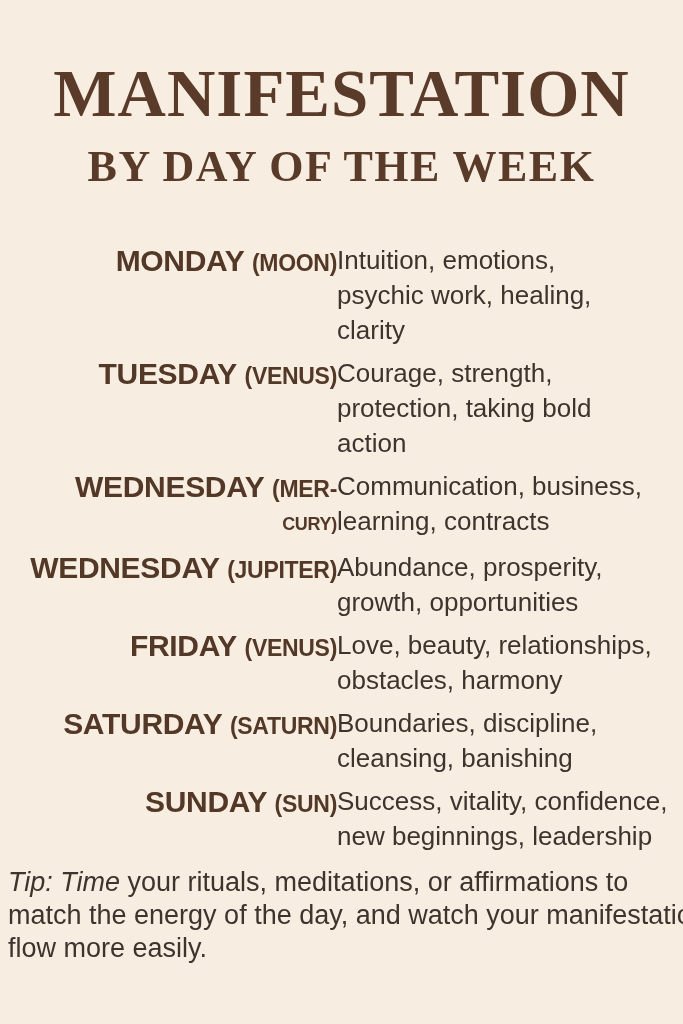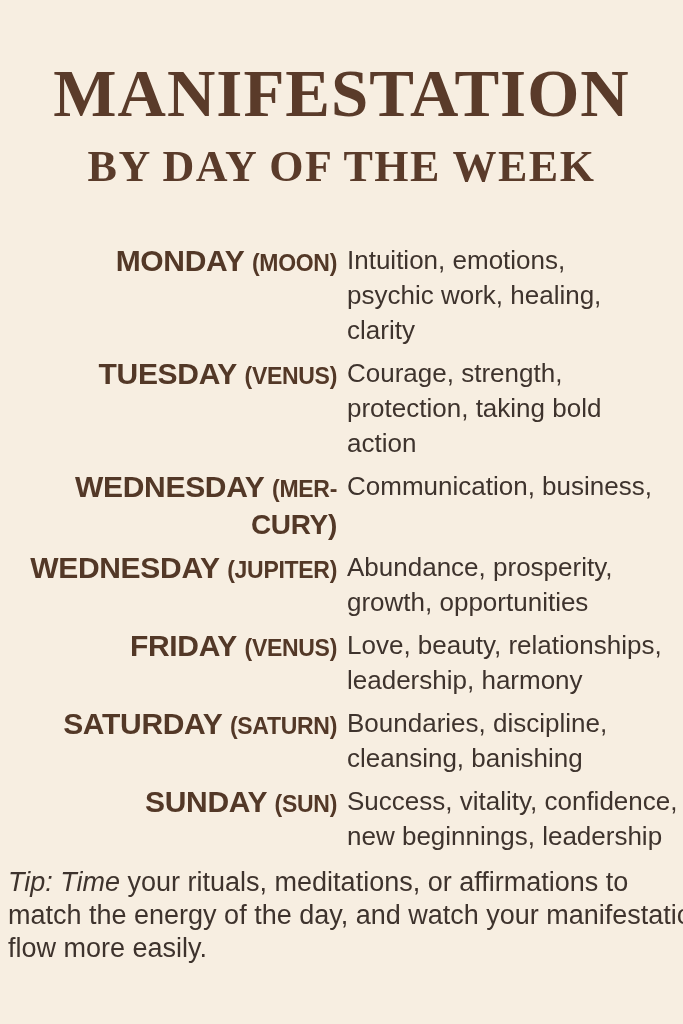--- a/index.html
+++ b/index.html
@@ -38,39 +38,38 @@
   }
   .rows {
     margin-top: 54px;
     display: flex;
     flex-direction: column;
     gap: 8px;
     padding-left: 19px;
   }
   .row {
     display: flex;
-    gap: 10px;
     align-items: flex-start;
   }
   .label {
     width: 318px;
     flex: 0 0 318px;
     text-align: right;
     color: #533827;
     font-weight: bold;
     font-size: 30px;
     line-height: 35px;
     letter-spacing: -0.3px;
   }
   .planet {
     font-size: 23px;
   }
   .planet-cont {
     display: block;
-    font-size: 28px;
+    font-size: 18px;
   }
   .desc {
     width: 336px;
     flex: 1 1 auto;
     color: #3e332d;
     font-size: 26px;
     line-height: 35px;
   }
   .dline {
     display: block;
@@ -119,38 +118,39 @@
         <span class="dline">Courage, strength,</span>
         <span class="dline">protection, taking bold</span>
         <span class="dline">action</span>
       </div>
     </div>
 
     <div class="row">
       <div class="label"><span class="day">WEDNESDAY</span> <span class="planet">(MER-</span><span class="planet-cont">CURY)</span></div>
       <div class="desc">
         <span class="dline">Communication, business,</span>
+        <span class="dline">learning, contracts</span>
         <span class="dline"></span>
       </div>
     </div>
 
     <div class="row">
       <div class="label"><span class="day">WEDNESDAY</span> <span class="planet">(JUPITER)</span><span class="planet-cont"></span></div>
       <div class="desc">
         <span class="dline">Abundance, prosperity,</span>
         <span class="dline">growth, opportunities</span>
         <span class="dline"></span>
       </div>
     </div>
 
     <div class="row">
       <div class="label"><span class="day">FRIDAY</span> <span class="planet">(VENUS)</span><span class="planet-cont"></span></div>
       <div class="desc">
         <span class="dline">Love, beauty, relationships,</span>
-        <span class="dline">leadership, harmony</span>
+        <span class="dline">obstacles, harmony</span>
         <span class="dline"></span>
       </div>
     </div>
 
     <div class="row">
       <div class="label"><span class="day">SATURDAY</span> <span class="planet">(SATURN)</span><span class="planet-cont"></span></div>
       <div class="desc">
         <span class="dline">Boundaries, discipline,</span>
         <span class="dline">cleansing, banishing</span>
       </div>

